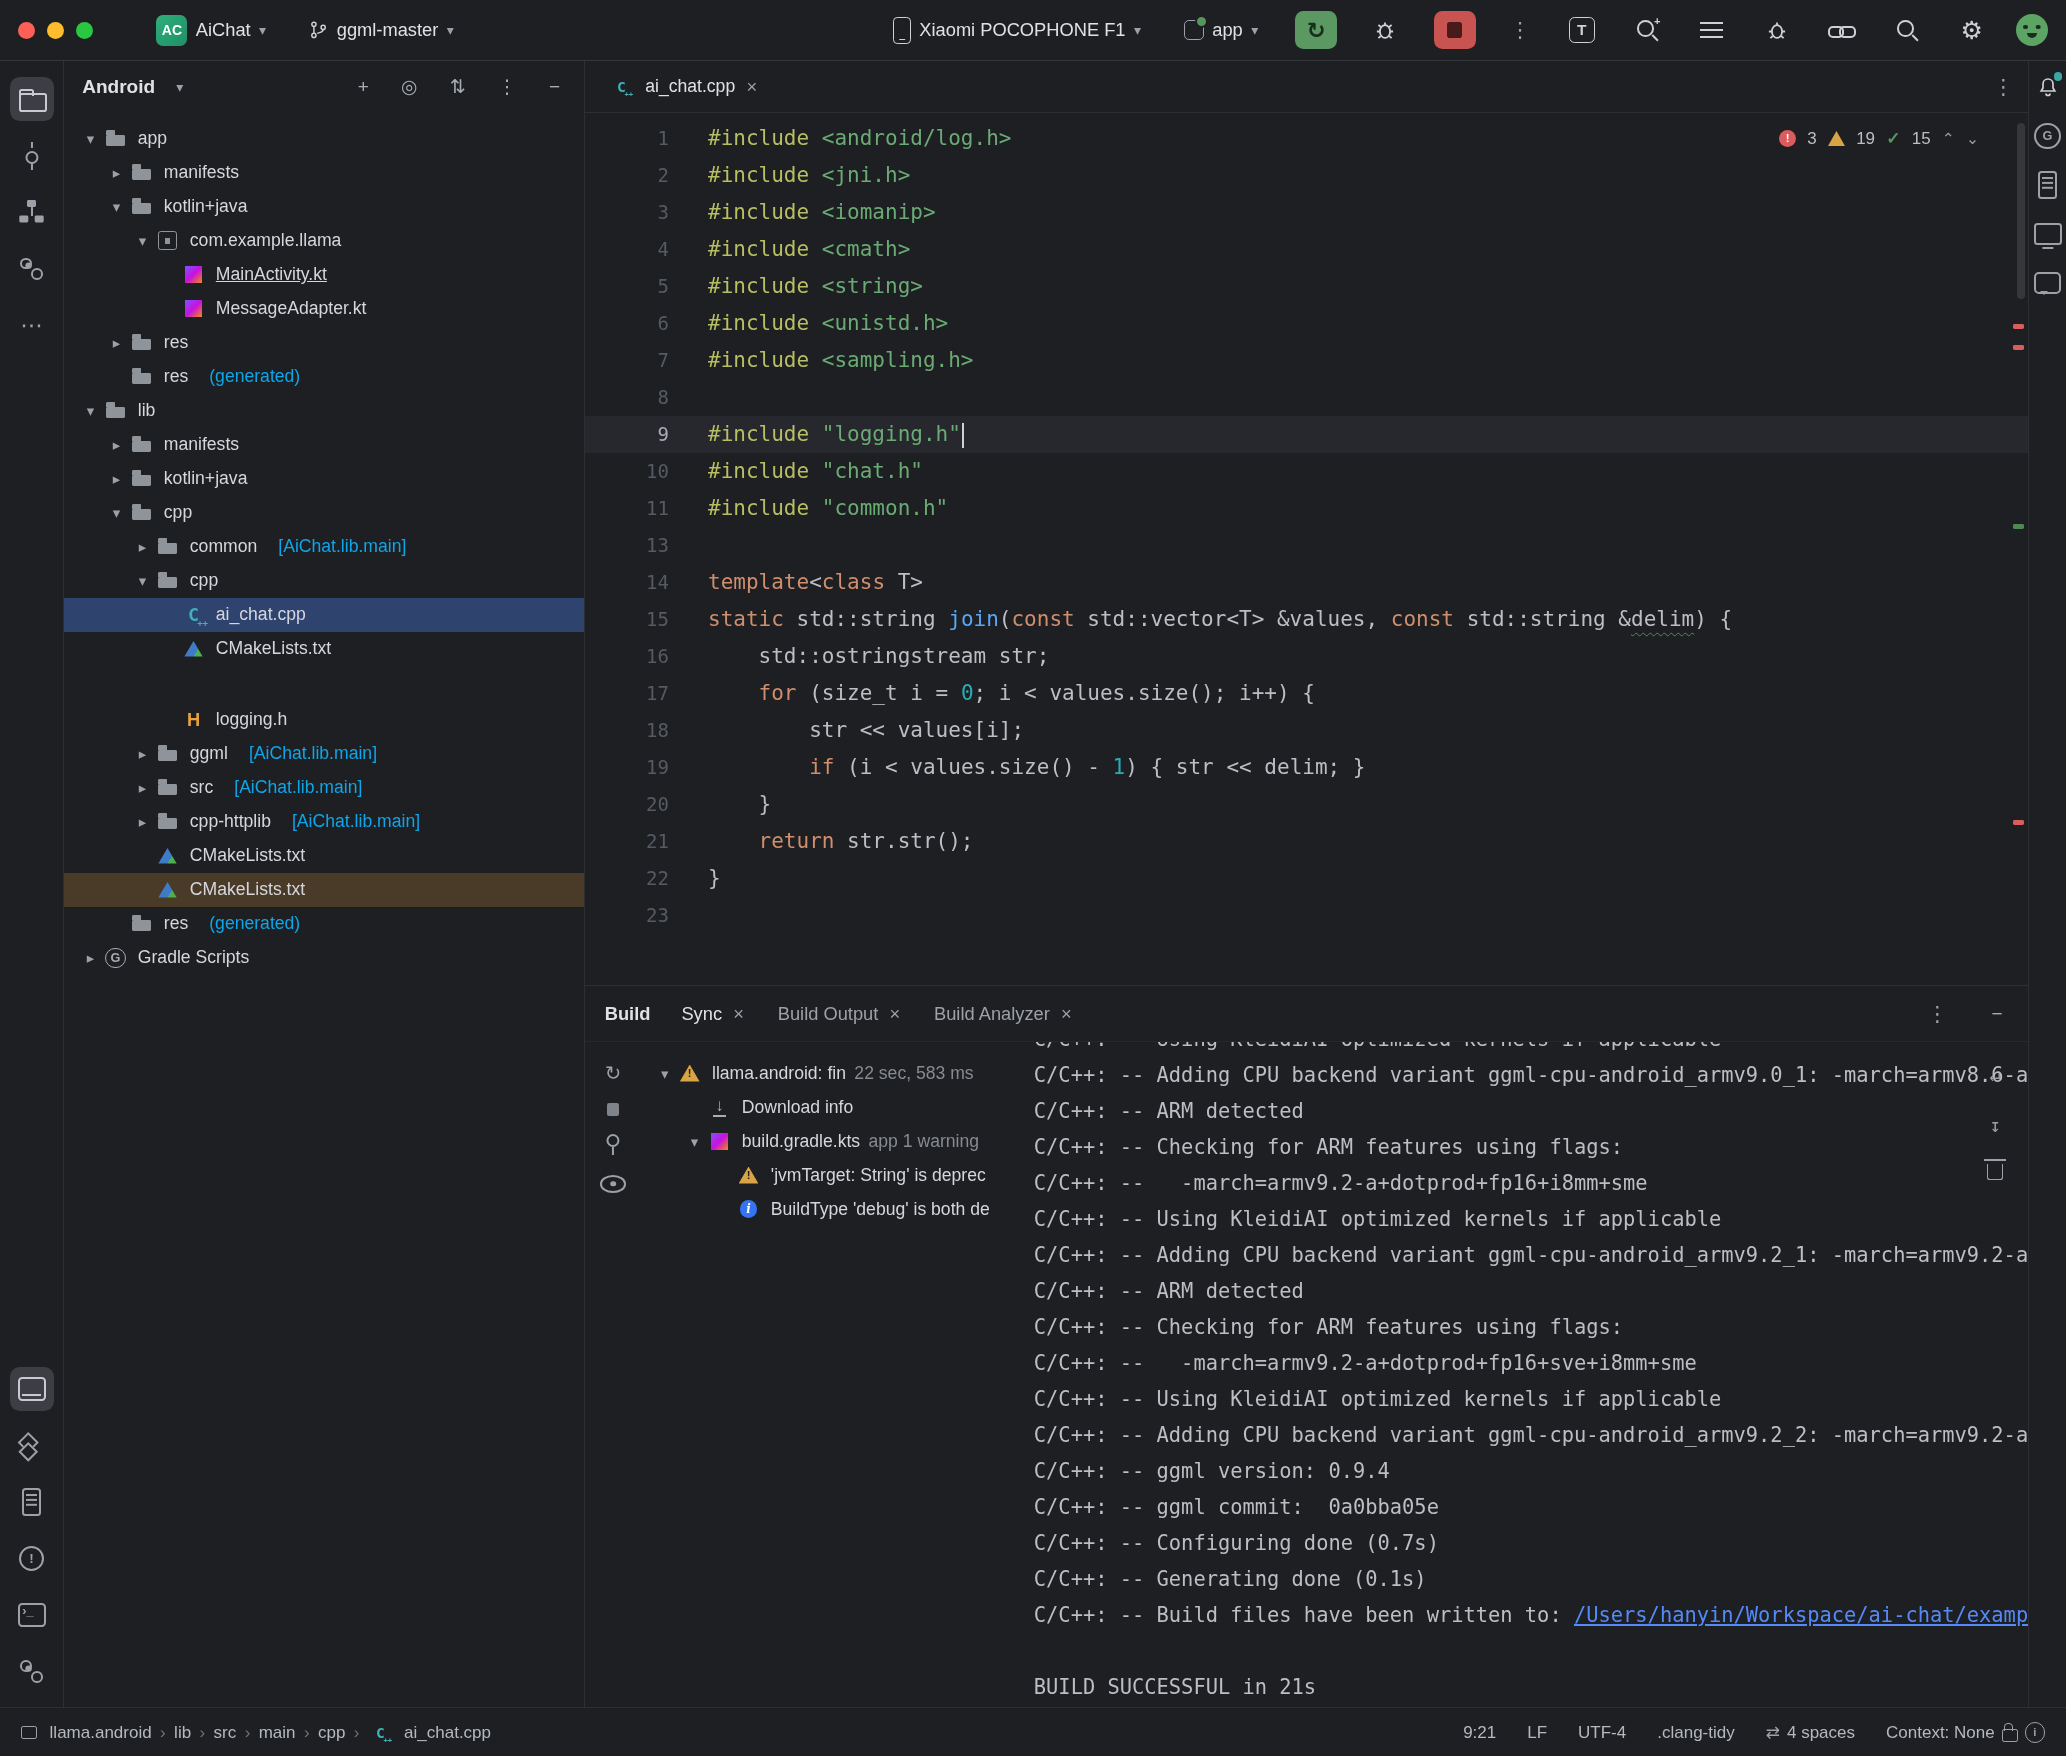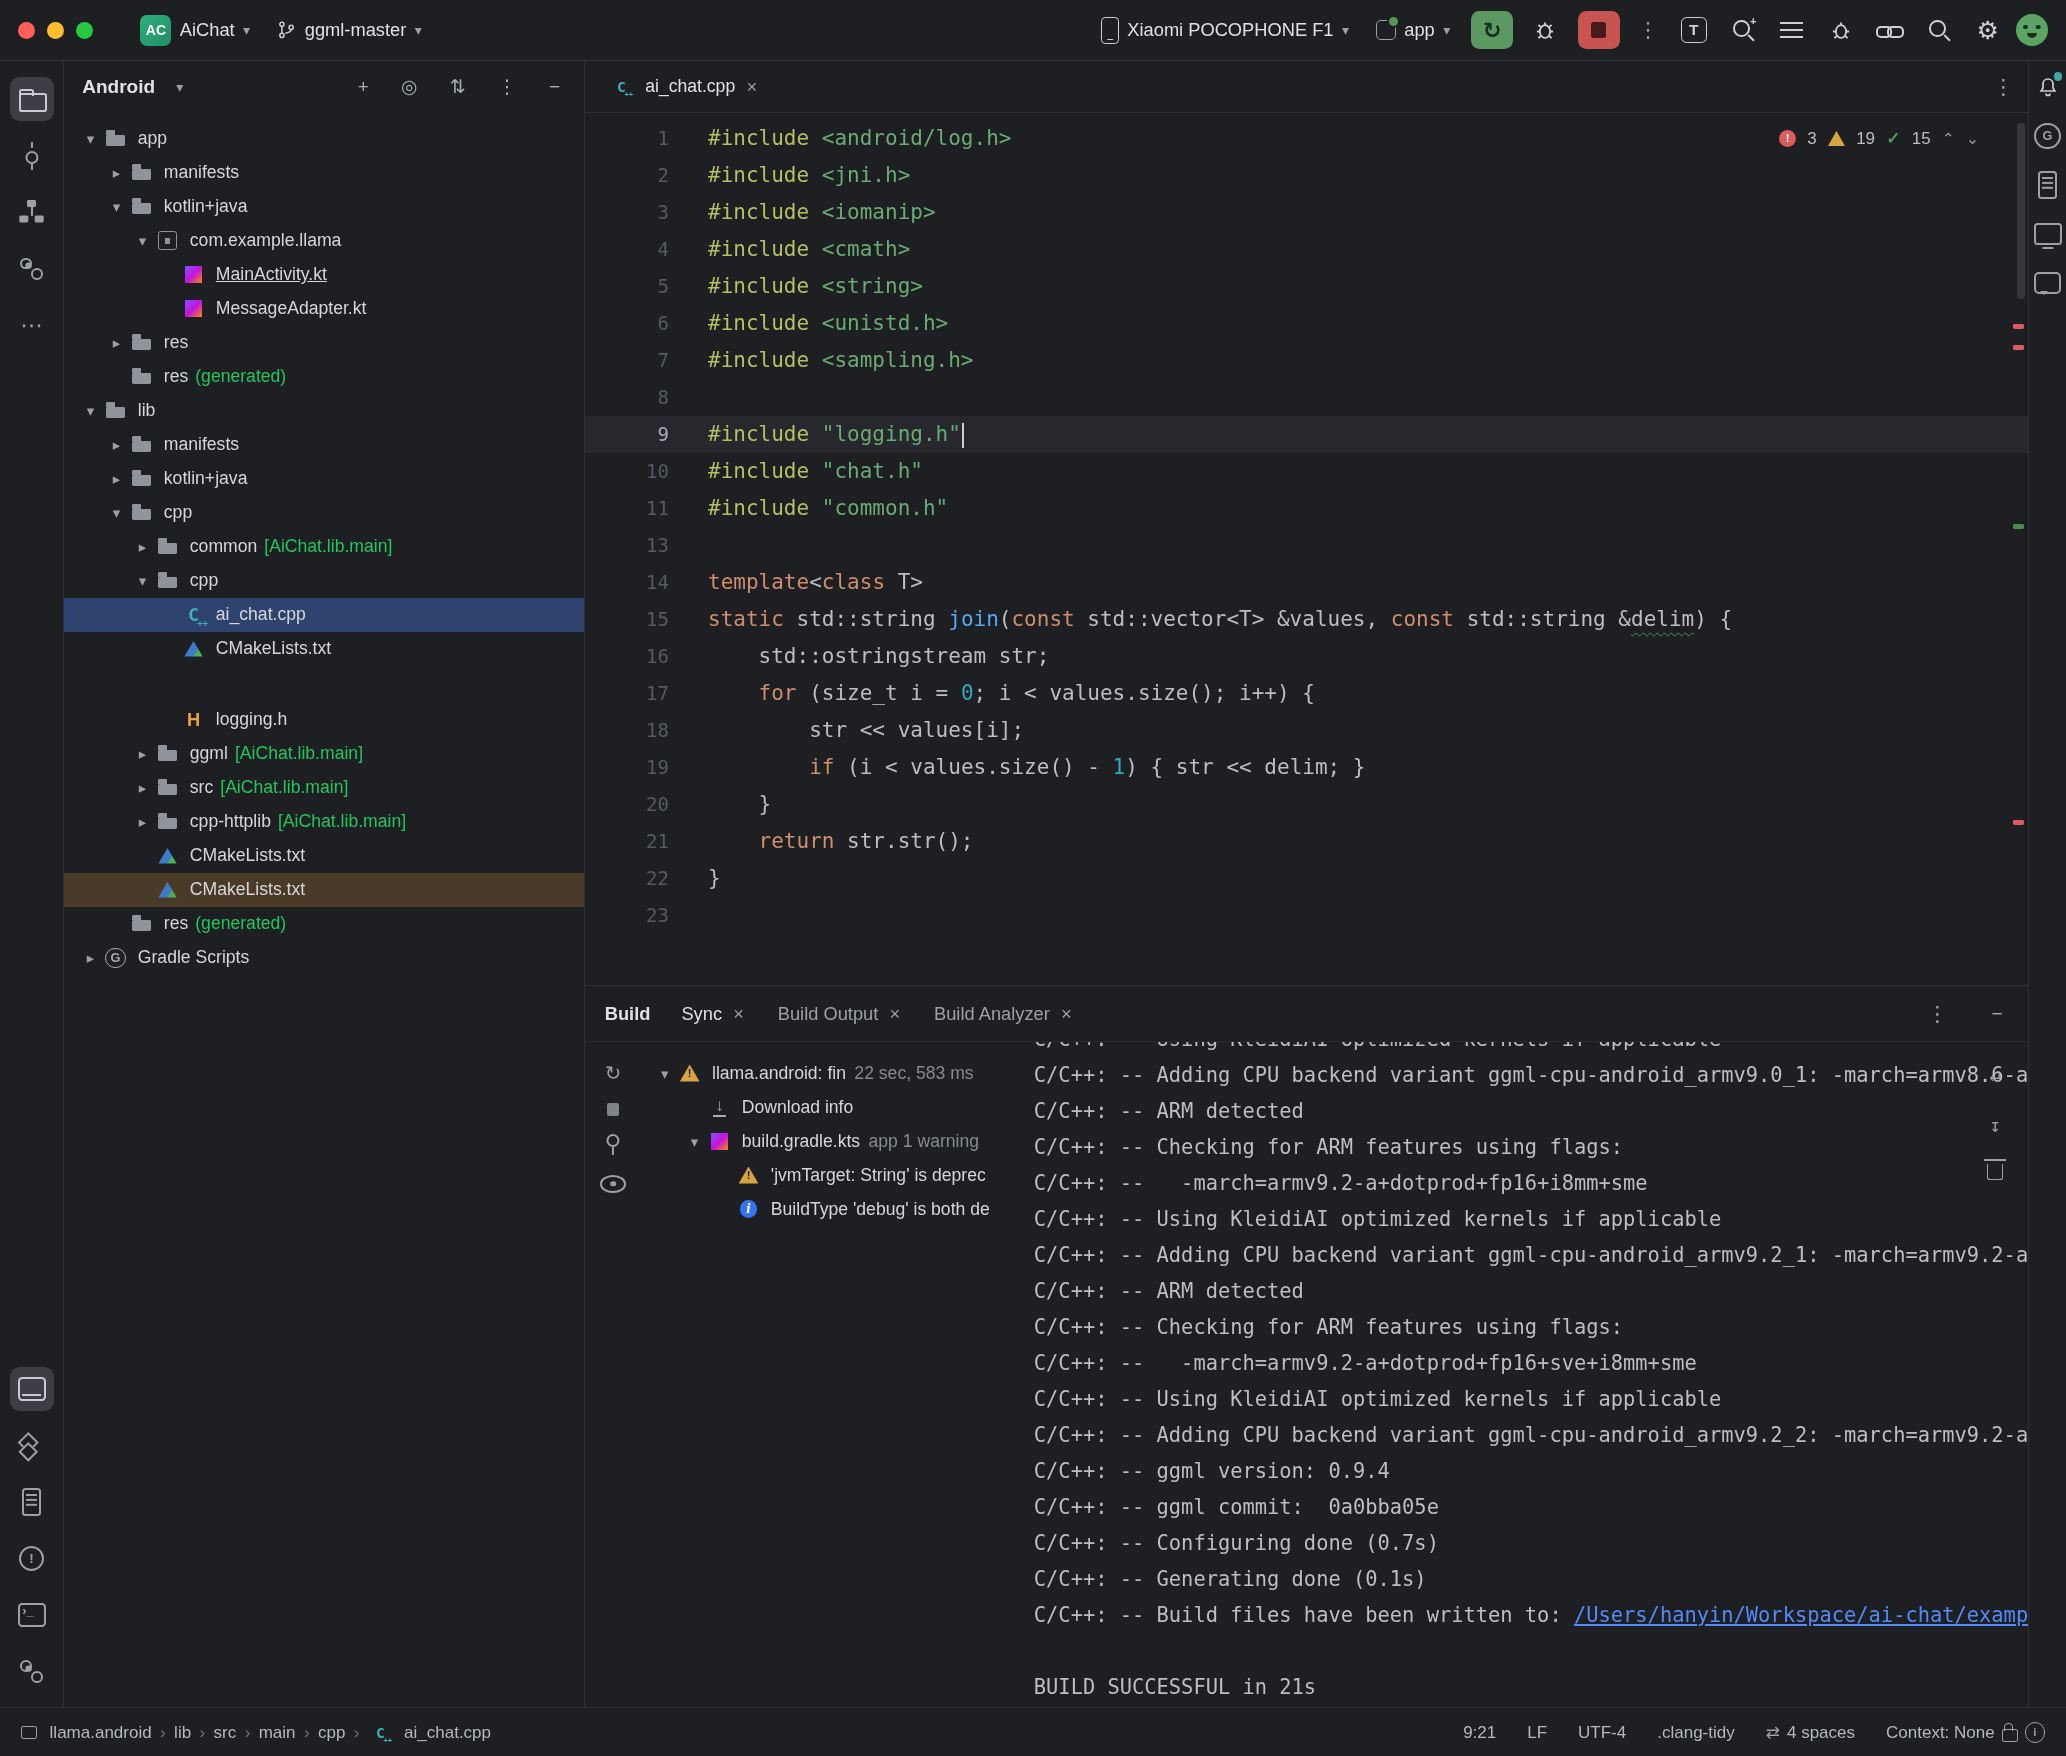--- a/index.html
+++ b/index.html
@@ -1,21 +1,21 @@
 <!DOCTYPE html>
 <html style="font-size:11.2px"><head>
 <meta charset="utf-8">
 <style>
   html,body{margin:0;padding:0}
   body{width:2066px;height:1757px;background:#1e1f22;color:#DFE1E5;
        font-family:"Liberation Sans","DejaVu Sans",sans-serif;overflow:hidden}
   .app{width:100%;height:100%;display:flex;flex-direction:column}
   
   .titlebar{height:60px;flex:none;display:flex;align-items:center;padding:0 18.3px;
-            border-bottom:0.7px solid #34363A;gap:7px;font-size:18.3px}
+            border-bottom:0.7px solid #34363A;gap:23px;font-size:18.3px}
   .traffic{display:flex;align-items:center;margin-right:18.3px}
   .tl{width:17px;height:17px;border-radius:50%;margin-right:12px}
   .tl.red{background:#FF5F57}.tl.yellow{background:#FEBC2E}.tl.green{background:#28C840}
   .widget{display:flex;align-items:center;gap:8.4px;padding:5.6px 9.8px;border-radius:7px;color:#DFE1E5}
   .aclogo{width:31px;height:31px;border-radius:7px;background:linear-gradient(135deg,#2FAE7B,#1F8F66);
           color:#fff;font-weight:700;font-size:14px;display:flex;align-items:center;justify-content:center}
   .chevdn{color:#9DA0A8;font-size:14px}
   .chevdn::before{content:"▾"}
   .spacer{flex:1}
   .phoneico{width:15.5px;height:25px;border:1.8px solid #CED0D6;border-radius:4.2px;position:relative}
@@ -110,21 +110,21 @@
   .phead .spacer{flex:1}
   .g{color:#A8ACB3;font-size:19px;padding:0 5.6px}
   .g-plus::before{content:"+"} .g-target::before{content:"◎"} .g-expand::before{content:"⇅"}
   .g-more::before{content:"⋮"} .g-min::before{content:"−"}
   .tree{flex:1;overflow:hidden;padding-top:9.8px}
   .trow{display:flex;align-items:center;height:34px;font-size:17.6px;color:#D5D7DD;white-space:nowrap}
   .st-selected{background:#2E436E}
   .st-context{background:#4A3B28}
   .chev{width:25px;flex:none;color:#9DA0A8;font-size:14.8px;text-align:center}
   .chev-open::before{content:"▾"} .chev-closed::before{content:"▸"}
-  .tsuffix{color:#22c55e;margin-left:7px}
+  .tsuffix{color:#0ea5e9;margin-left:21px}
   .tico{position:relative;width:25px;height:25px;flex:none;margin-right:9.8px;display:inline-flex;
         align-items:center;justify-content:center}
   [class*="i-folder"]::before{content:"";position:absolute;left:2.8px;top:8.4px;width:19.7px;height:11.2px;background:#8F949B;border-radius:1.4px}
   [class*="i-folder"]::after{content:"";position:absolute;left:2.8px;top:4.2px;width:9.1px;height:4.9px;background:#8F949B;border-radius:1.4px 0.7px 0 0}
   .i-package::before{content:"";width:17px;height:17px;border:1.8px solid #8F949B;border-radius:2.8px}
   .i-package::after{content:"";position:absolute;width:5.6px;height:5.6px;background:#8F949B;left:9.8px;top:9.8px}
   .i-kotlin::before,.i-kts::before{content:"";width:17px;height:17px;
         background:linear-gradient(135deg,#7F52FF 0%,#C711E1 50%,#F88909 100%)}
   .i-cpp{color:#3FB1B8;font-family:"DejaVu Sans Mono",monospace}
   .i-cpp::before{content:"C";font-weight:700;font-size:18.3px}

